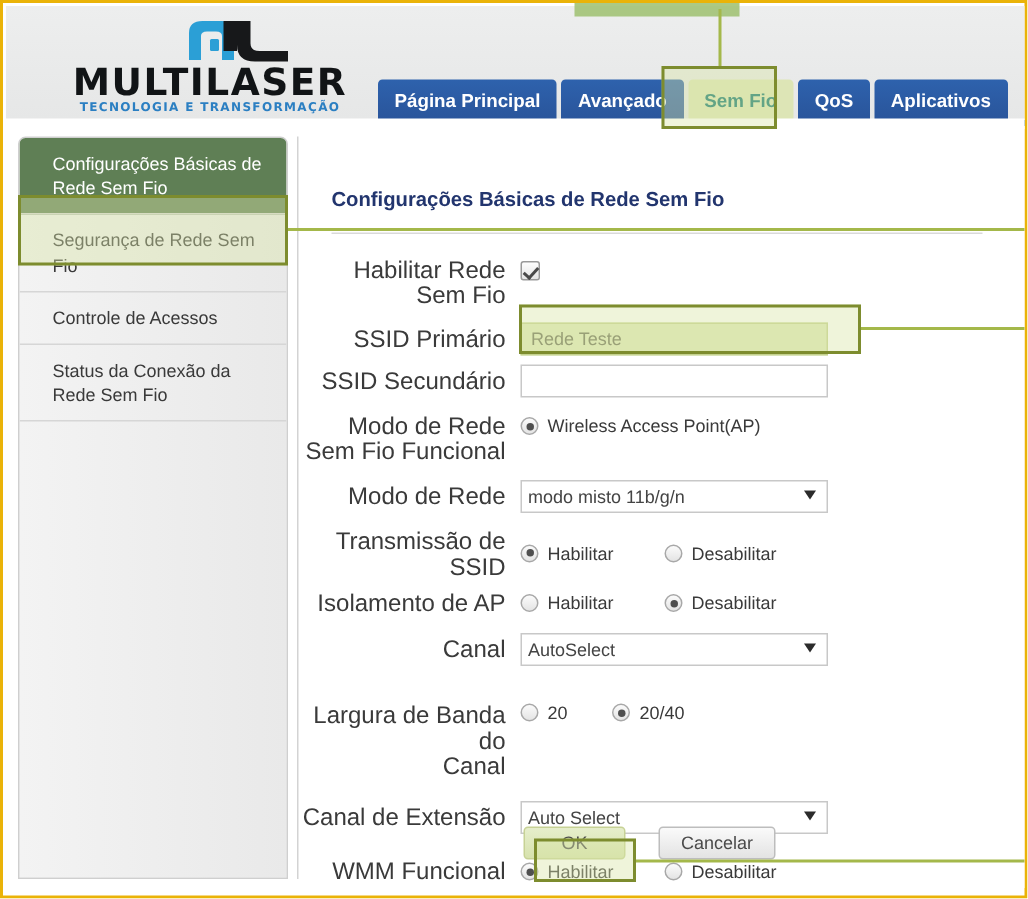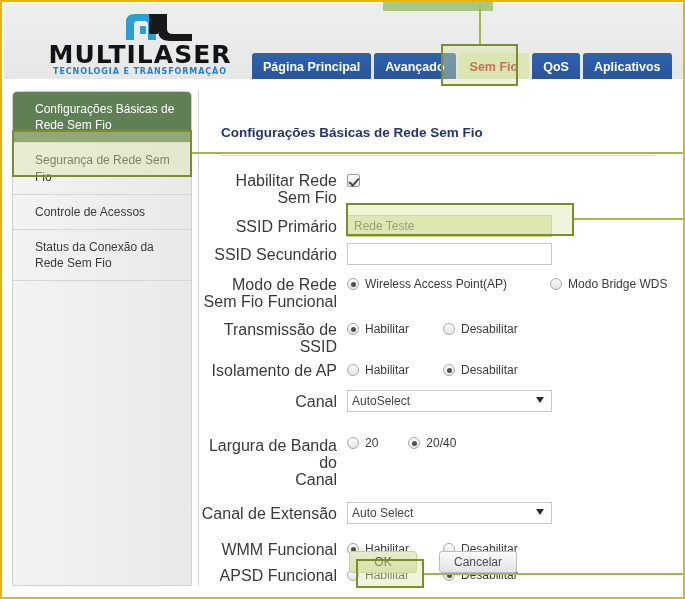--- a/index.html
+++ b/index.html
@@ -100,21 +100,21 @@
     background: linear-gradient(#2e62ad, #29549a);
     color: #ffffff;
     font-size: 12.5px;
     font-weight: bold;
     white-space: nowrap;
     border-top-left-radius: 3px;
     border-top-right-radius: 3px;
   }
   .tab.highlight {
     background: #dde5b6;
-    color: #b91c1c;
+    color: #0f766e;
   }
 
   
   #body-area {
     position: absolute;
     left: 2px; top: 77px;
     width: 681px; height: 513px;
     background: #ffffff;
   }
 
@@ -393,29 +393,36 @@
           </div>
         </div>
 
         <div class="row" style="margin-top:8px;">
           <div class="lbl">Modo de Rede Sem Fio Funcional</div>
           <div class="fld radio-group" style="gap:43px;">
             <div class="radio-opt">
               <span class="radio on"></span>
               <span>Wireless Access Point(AP)</span>
             </div>
-            <div class="radio-opt">
-              <span class="radio"></span>
-              <span>Modo Bridge WDS</span>
-            </div>
-          </div>
-        </div>
-
-
-        <div class="row" style="margin-top:8px;">
+          </div>
+        </div>
+
+        <div class="row" style="margin-top:10px;">
+          <div class="lbl">Modo de Rede</div>
+          <div class="fld">
+            <div class="selwrap">
+              <select class="sel">
+                <option>modo misto 11b/g/n</option>
+              </select>
+              <span class="selarrow"></span>
+            </div>
+          </div>
+        </div>
+
+        <div class="row" style="margin-top:8px;align-items:center;">
           <div class="lbl">Transmissão de SSID</div>
           <div class="fld radio-group" style="gap:34px;">
             <div class="radio-opt">
               <span class="radio on"></span>
               <span>Habilitar</span>
             </div>
             <div class="radio-opt">
               <span class="radio"></span>
               <span>Desabilitar</span>
             </div>

